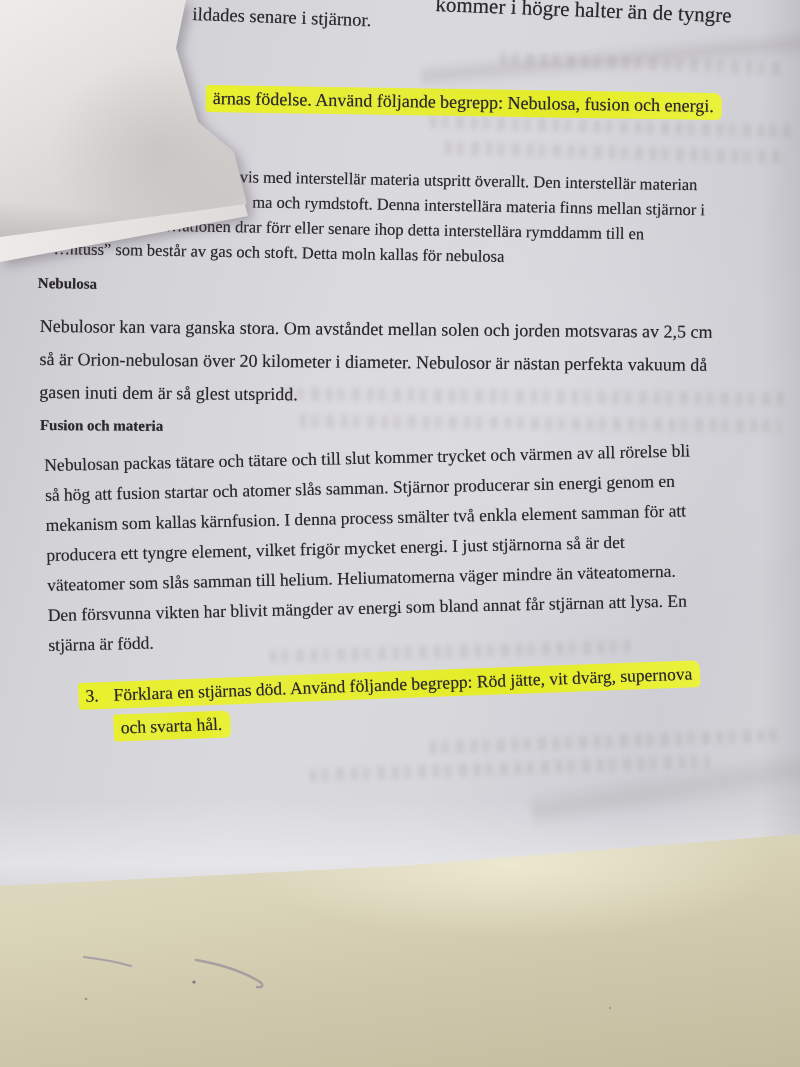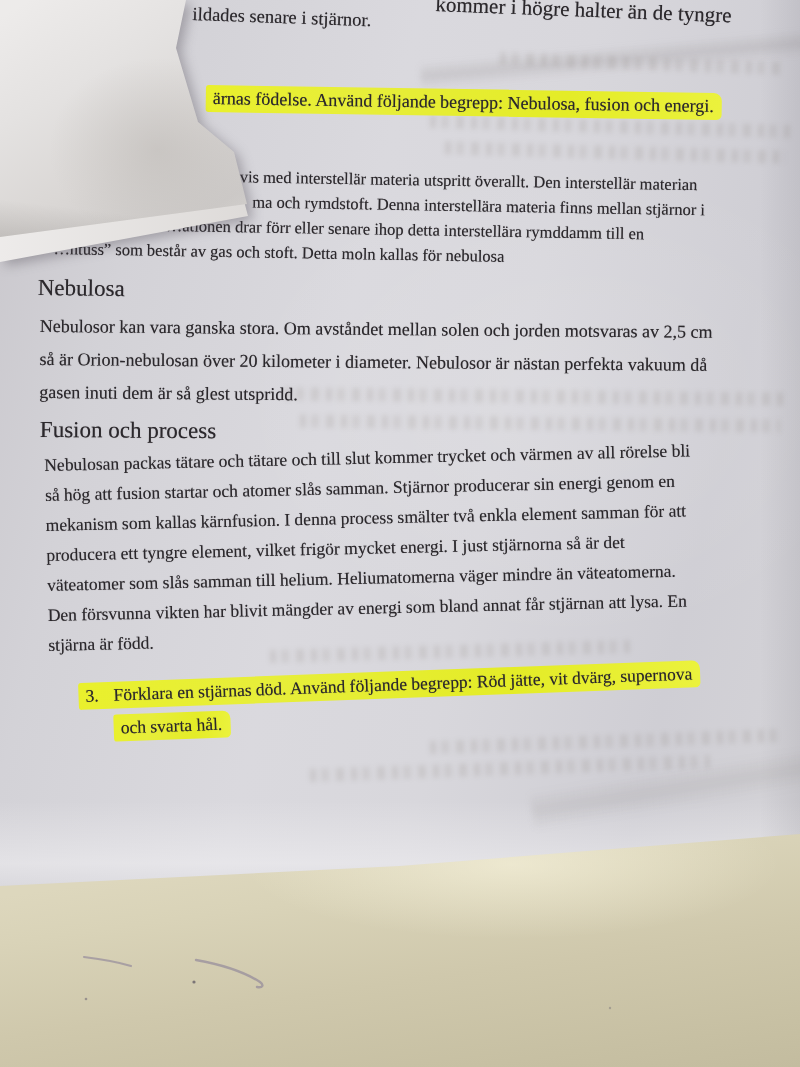--- a/index.html
+++ b/index.html
@@ -29,21 +29,21 @@
   .hl{
     background:linear-gradient(96deg,#e9f02c,#e7ee3a 30%,#e4ec27 70%,#ebf23d);
     border-radius:3px 8px 5px 3px;
     padding:3px 8px 4px 7px;
     box-decoration-break:clone;
   }
   .intro{left:55px;top:161px;font-size:16.5px;line-height:25px;transform:rotate(1deg);transform-origin:left top;}
   .intro .l1{padding-left:185px;}
   .intro .l2{padding-left:198px;}
   .intro .l3{padding-left:112px;}
-  .heading{font-weight:normal;font-size:23px;}
+  .heading{font-weight:bold;font-size:15px;}
   .h-neb{left:38px;top:275px;transform:rotate(.7deg);transform-origin:left top;}
   .para2{left:40px;top:310px;font-size:18px;line-height:33px;transform:rotate(.5deg);transform-origin:left top;}
   .h-fus{left:40px;top:417px;transform:rotate(.4deg);transform-origin:left top;}
   .para3{left:44px;top:450px;font-size:17.5px;line-height:30px;transform:rotate(-1.3deg);transform-origin:left top;}
   .q3{left:78px;top:682px;font-size:17.5px;line-height:28px;transform:rotate(-2.1deg);transform-origin:left top;}
   .q3 .q3num{display:inline-block;margin-right:15px;}
   .q3 .l2wrap{display:block;margin-left:34px;margin-top:5px;}
   
   .fold{position:absolute;left:0;top:0;width:262px;height:272px;filter:drop-shadow(5px 4px 6px rgba(78,74,84,.38));}
   .fold-under{
@@ -124,21 +124,21 @@
     </div>
 
     <div class="txt heading h-neb">Nebulosa</div>
 
     <div class="txt para2">
       <span class="line">Nebulosor kan vara ganska stora. Om avståndet mellan solen och jorden motsvaras av 2,5 cm</span>
       <span class="line">så är Orion-nebulosan över 20 kilometer i diameter. Nebulosor är nästan perfekta vakuum då</span>
       <span class="line">gasen inuti dem är så glest utspridd.</span>
     </div>
 
-    <div class="txt heading h-fus">Fusion och process</div>
+    <div class="txt heading h-fus">Fusion och materia</div>
 
     <div class="txt para3">
       <span class="line">Nebulosan packas tätare och tätare och till slut kommer trycket och värmen av all rörelse bli</span>
       <span class="line">så hög att fusion startar och atomer slås samman. Stjärnor producerar sin energi genom en</span>
       <span class="line">mekanism som kallas kärnfusion. I denna process smälter två enkla element samman för att</span>
       <span class="line">producera ett tyngre element, vilket frigör mycket energi. I just stjärnorna så är det</span>
       <span class="line">väteatomer som slås samman till helium. Heliumatomerna väger mindre än väteatomerna.</span>
       <span class="line">Den försvunna vikten har blivit mängder av energi som bland annat får stjärnan att lysa. En</span>
       <span class="line">stjärna är född.</span>
     </div>

